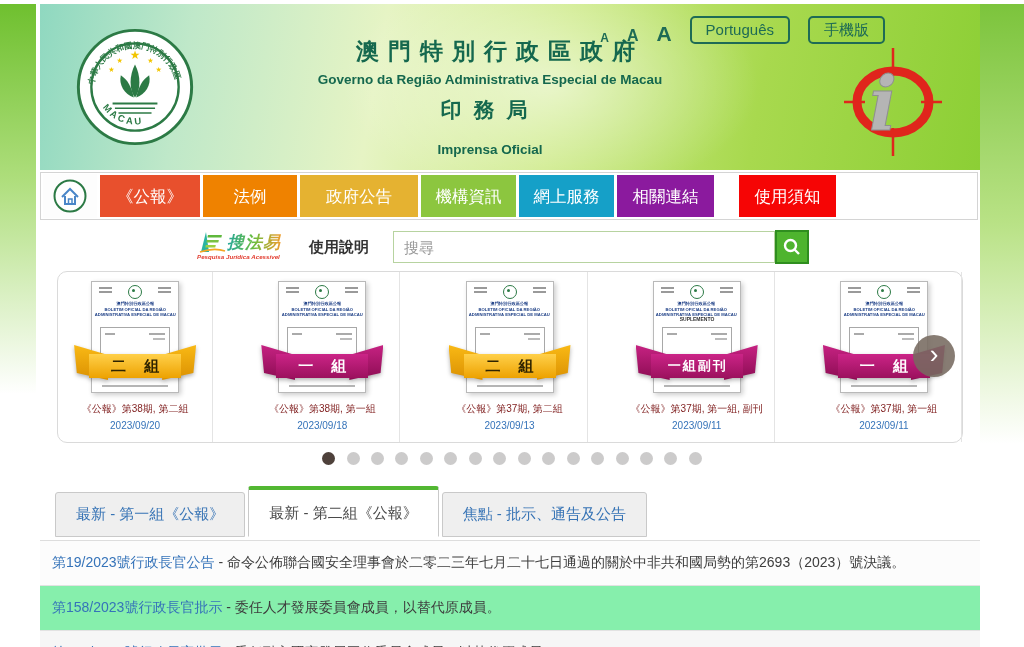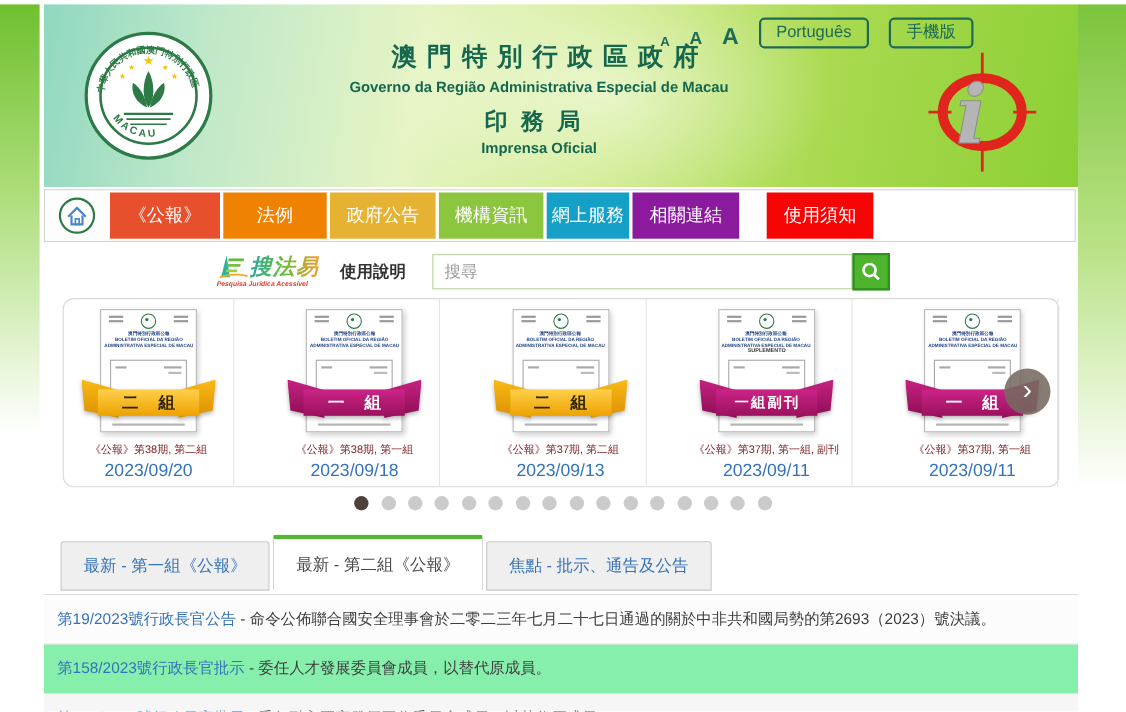--- a/index.html
+++ b/index.html
@@ -16,45 +16,45 @@
   .banner{position:absolute;left:40px;top:4px;width:940px;height:166px;
     background:linear-gradient(100deg,#8fd8c0 0%,#bfe8c9 16%,#e6f4c4 36%,#cdea87 55%,#a8d94e 76%,#8ccf35 100%);
     overflow:hidden;}
   .banner .glow{position:absolute;left:300px;top:-40px;width:420px;height:240px;border-radius:50%;
     background:radial-gradient(rgba(255,255,255,.55),rgba(255,255,255,0) 70%);}
   .emblem{position:absolute;left:36px;top:24px;}
   .title-block{position:absolute;left:0;right:40px;top:32px;text-align:center;color:#15684e;}
   .t-zh{font-size:23px;font-weight:bold;letter-spacing:9px;margin-left:20px;}
   .t-pt{font-size:13.5px;font-weight:bold;margin-top:5px;}
   .t-bu{font-size:21px;font-weight:bold;letter-spacing:12px;margin-top:9px;}
-  .t-bpt{font-size:13.5px;font-weight:bold;margin-top:3px;}
+  .t-bpt{font-size:13.5px;font-weight:bold;margin-top:18px;}
   .topbar{position:absolute;top:12px;left:0;right:95px;display:flex;justify-content:flex-end;align-items:flex-end;color:#1e6b55;}
   .fs{font-weight:bold;cursor:pointer;margin-left:18px;line-height:1;}
   .fs1{font-size:12px;} .fs2{font-size:16px;} .fs3{font-size:21px;}
   .pill{margin-left:18px;border:2px solid #1e6b55;border-radius:5px;padding:3px 14px;font-size:15px;color:#1e6b55;cursor:pointer;background:transparent;line-height:1.2;}
   .io-logo{position:absolute;left:803px;top:42px;}
 
   
   .nav{position:absolute;left:40px;top:172px;width:938px;height:48px;background:#fff;border:1px solid #d4d4d4;
     display:flex;align-items:center;box-sizing:border-box;padding:0 2px;}
   .home-btn{width:54px;height:44px;display:flex;align-items:center;justify-content:center;cursor:pointer;background:#fdfdfd;}
   .nav-item{height:42px;line-height:42px;text-align:center;color:#fff;font-size:16.5px;cursor:pointer;margin-left:3px;flex:none;}
   .n0{width:100px;background:#e8502d;}
   .n1{width:94px;background:#ef8200;}
-  .n2{width:96px;background:#e5b231;}
+  .n2{width:118px;background:#e5b231;}
   .n3{width:95px;background:#8cc63f;}
-  .n4{width:75px;background:#15a0c8;}
+  .n4{width:95px;background:#15a0c8;}
   .n5{width:97px;background:#8b1a9e;}
   .n6{width:97px;background:#f60505;margin-left:25px;}
 
   
   .search-row{position:absolute;left:40px;top:224px;width:940px;height:46px;display:flex;align-items:center;}
   .sfy{margin-left:157px;display:flex;flex-direction:column;align-items:flex-start;width:100px;cursor:pointer;}
   .sfy-top{display:flex;align-items:center;}
-  .sfy-zh{font-size:20px;font-weight:bold;font-style:italic;letter-spacing:1px;
+  .sfy-zh{font-size:17px;font-weight:bold;font-style:italic;letter-spacing:1px;
     color:#3fae4f;background:linear-gradient(90deg,#23a79c,#6cbd3c,#ef9d2f);
     -webkit-background-clip:text;background-clip:text;-webkit-text-fill-color:transparent;}
   .sfy-pt{font-size:10px;color:#e23b2e;font-style:italic;font-weight:bold;transform:scale(.62);transform-origin:0 0;white-space:nowrap;margin-top:-1px;}
   .help{margin-left:12px;font-size:15px;font-weight:bold;color:#333;cursor:pointer;}
   .search-input{margin-left:24px;width:360px;height:30px;border:1px solid #b7d3a0;outline:none;font-size:15px;padding:0 10px;color:#333;}
   .search-input::placeholder{color:#9a9a9a;}
   .search-btn{width:34px;height:34px;background:#4eb42e;border:2px solid #2f8e1f;box-sizing:border-box;
     display:flex;align-items:center;justify-content:center;cursor:pointer;padding:0;}
 
   
@@ -83,21 +83,21 @@
   .rb-wl{left:-2px;clip-path:polygon(0 0,100% 26%,100% 92%,8% 74%);}
   .rb-wr{right:-2px;clip-path:polygon(100% 0,0 26%,0 92%,92% 74%);}
   .rb-band{position:absolute;left:13px;right:13px;top:1px;bottom:1px;display:flex;align-items:center;justify-content:center;
     font-weight:bold;font-size:15px;letter-spacing:7px;text-indent:7px;}
   .gold .rb-band{background:linear-gradient(#ffd04a,#eda201);color:#2e2300;}
   .gold .rb-wl,.gold .rb-wr{background:linear-gradient(#f9b915,#d88d00);}
   .mag .rb-band{background:linear-gradient(#cb2487,#9c115e);color:#fff;}
   .mag .rb-wl,.mag .rb-wr{background:linear-gradient(#c62282,#870b4f);}
   .rb-sm .rb-band{font-size:13px;letter-spacing:2px;text-indent:2px;font-family:Liberation Serif, serif;}
   .c-title{margin-top:9px;font-size:10px;color:#7f1d1d;}
-  .c-date{margin-top:4px;font-size:16px;color:#3573b9;}
+  .c-date{margin-top:4px;font-size:10px;color:#3573b9;}
   .next-btn{position:absolute;right:7px;top:63px;width:42px;height:42px;border-radius:50%;
     background:rgba(118,106,96,.88);color:#fff;font-size:26px;display:flex;align-items:center;justify-content:center;
     cursor:pointer;z-index:5;padding-bottom:3px;box-sizing:border-box;}
 
   
   .dots{position:absolute;left:0;top:451px;width:1024px;text-align:center;}
   .dot{display:inline-block;width:13px;height:13px;border-radius:50%;background:#cccbcb;margin:0 3.5px;cursor:pointer;}
   .dot.active{background:#4e413b;}
 
   

